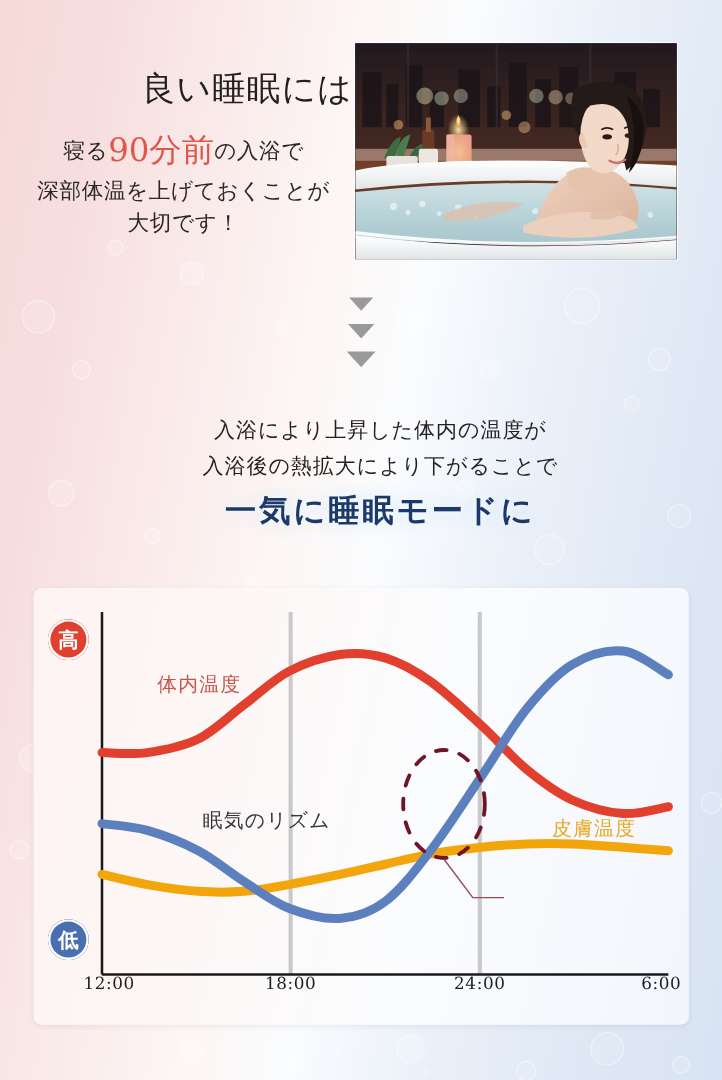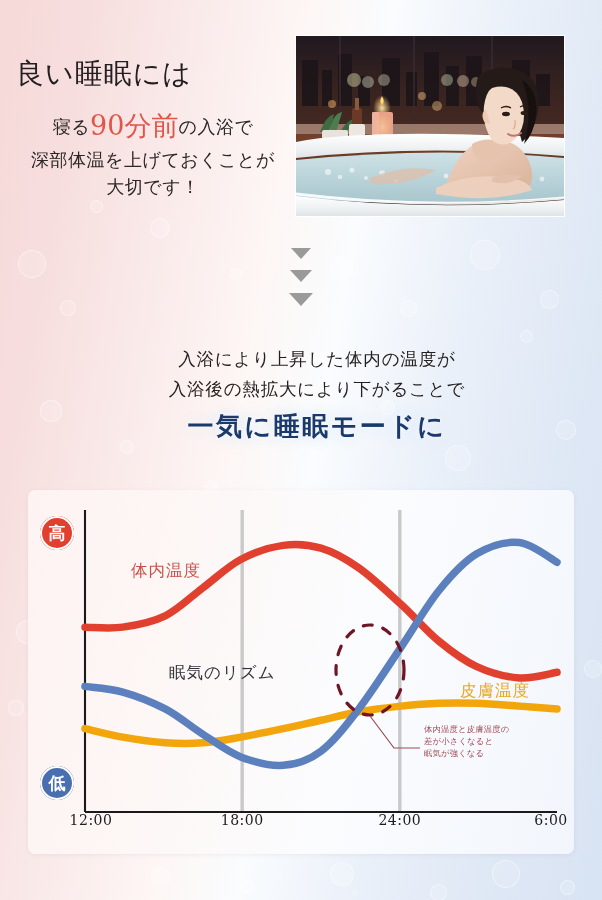--- a/index.html
+++ b/index.html
@@ -31,21 +31,21 @@
   .hero{position:absolute;left:0;top:0;width:602px;height:240px;}
   .photo{
     position:absolute;left:296px;top:36px;width:268px;height:180px;
     background:#14161c;overflow:hidden;
     box-shadow:0 0 0 1px rgba(255,255,255,.9);
   }
   .photo svg{display:block;}
 
   .headline{
     position:absolute;left:16px;top:55px;width:278px;
-    text-align:left;color:#231f20;
+    text-align:right;color:#231f20;
     font-size:28px;letter-spacing:1px;font-weight:400;
     font-family:"DejaVu Serif","Liberation Serif",serif;
   }
   .sub{
     position:absolute;left:8px;top:105px;width:290px;
     text-align:center;color:#2b2726;line-height:1.52;
     font-size:18px;letter-spacing:.5px;
     font-family:"DejaVu Serif","Liberation Serif",serif;
   }
   .sub .big{
@@ -100,21 +100,21 @@
     position:absolute;color:#1d1d1d;font-size:14px;letter-spacing:.5px;
     font-family:"DejaVu Serif","Liberation Serif",serif;white-space:nowrap;
     transform:translateX(-50%);
   }
   .serieslabel{
     position:absolute;white-space:nowrap;
     font-family:"DejaVu Serif","Liberation Serif",serif;
     font-size:16.5px;letter-spacing:1px;
   }
   .sl-core{left:103px;top:70px;color:#c8524a;}
-  .sl-sleep{left:105px;top:172px;color:#33353c;padding-left:36px;}
+  .sl-sleep{left:105px;top:183px;color:#33353c;padding-left:36px;}
   .sl-skin{left:432px;top:190px;color:#e8a720;text-align:right;}
   .note{
     position:absolute;left:148px;top:237px;width:118px;
     color:#9d4a52;font-size:8.3px;line-height:1.42;letter-spacing:.2px;
     font-family:"DejaVu Sans","Liberation Sans",sans-serif;
   }
   .note.pos{left:396px;top:234px;}
 </style>
 </head>
 <body>
@@ -331,25 +331,20 @@
 
       <ellipse id="hl" cx="342" cy="180" rx="34" ry="45" fill="none" stroke-width="3.2" stroke-dasharray="9 11" stroke-linecap="round" stroke="#6e1526"></ellipse>
 
       <polyline id="leader" fill="none" stroke-width="1.2" points="342,226 366,258 392,258" stroke="#9d4a52"></polyline>
     </svg>
 
     <div class="serieslabel sl-core">体内温度</div>
     <div class="serieslabel sl-sleep">眠気のリズム</div>
     <div class="serieslabel sl-skin">皮膚温度</div>
 
-    <div class="note pos">
-      <span>体内温度と皮膚温度の</span><br>
-      <span>差が小さくなると</span><br>
-      <span>眠気が強くなる</span>
-    </div>
 
     <div class="xlabels">
         <div class="xlab" style="left: 63px;">12:00</div>
         <div class="xlab" style="left: 214.176px;">18:00</div>
         <div class="xlab" style="left: 371.824px;">24:00</div>
         <div class="xlab" style="left: 523px;">6:00</div>
       </div>
   </div>
 </div>
 

